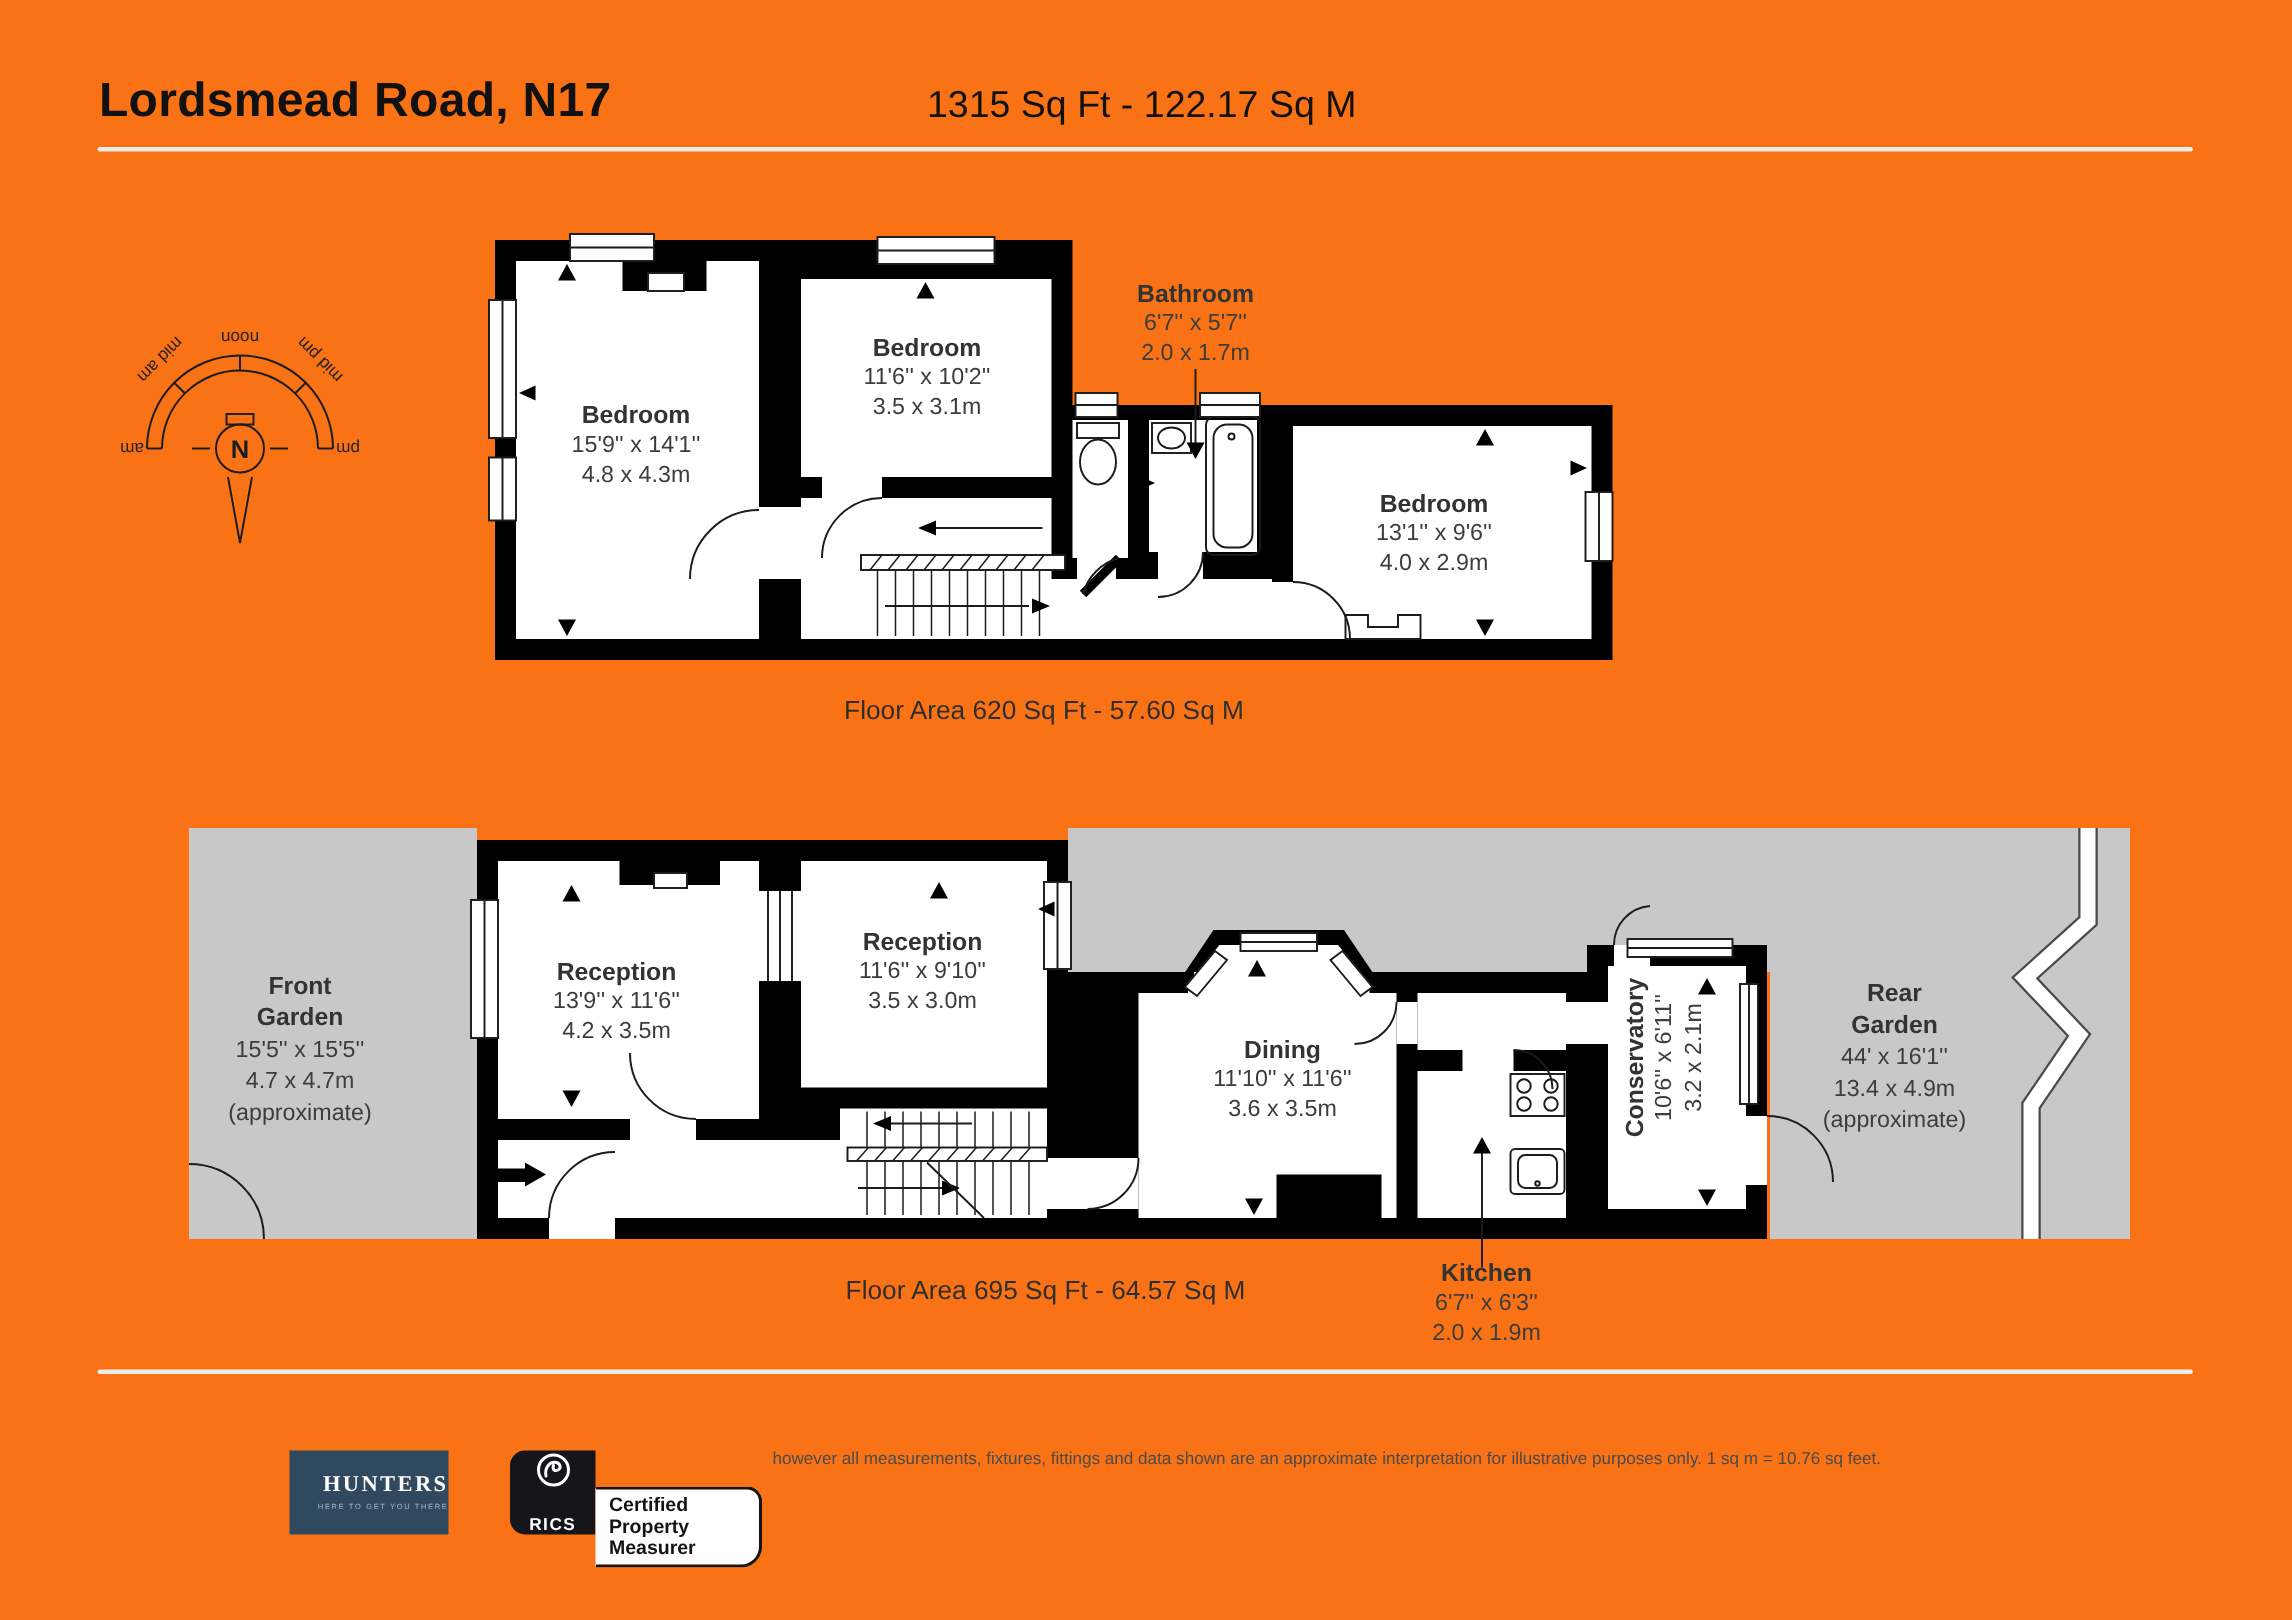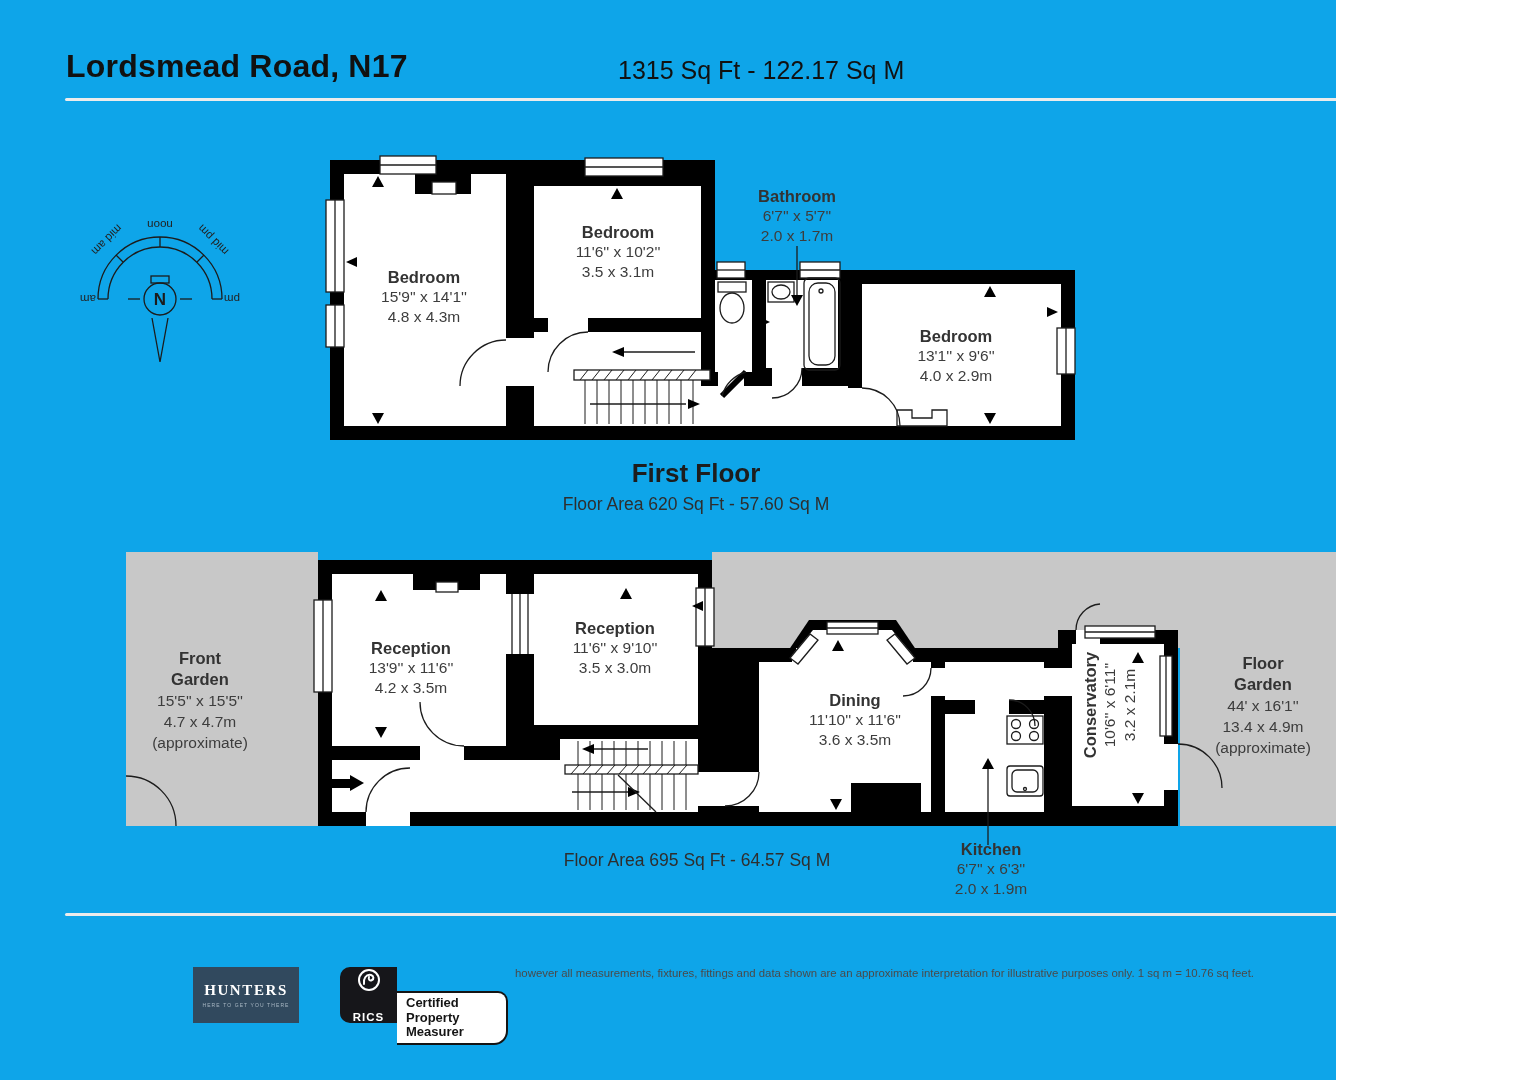--- a/index.html
+++ b/index.html
@@ -1,36 +1,36 @@
 <!DOCTYPE html>
 <html><head>
 <meta charset="utf-8">
 <style>
   html,body{margin:0;padding:0;background:#fff;}
-  #page{position:relative;width:1336px;height:1080px;background:#0ea5e9;overflow:hidden;
+  #page{position:relative;width:1528px;height:1080px;background:#f97316;overflow:hidden;
         font-family:"Liberation Sans",sans-serif;}
   .abs{position:absolute;}
   
   #title{left:66px;top:48px;font-size:32px;font-weight:600;color:#111;letter-spacing:.2px;}
   #gia{left:604px;top:56px;display:flex;align-items:baseline;}
   #gia .lbl{font-size:26px;font-weight:800;color:#0d0d0d;}
   #gia .val{font-size:25px;font-weight:400;color:#111;margin-left:14px;}
   .sep{position:absolute;left:65px;width:1397px;height:3px;background:#ececec;border-radius:2px;}
   
   .room-label{position:absolute;transform:translate(-50%,-50%);text-align:center;white-space:nowrap;line-height:20px;}
   .room-label .nm{font-weight:700;font-size:16.5px;color:#333;}
   .room-label .dm{font-weight:400;font-size:15.5px;color:#3d3d3d;}
   .room-label.garden{line-height:21px;}
   .rot{transform:translate(-50%,-50%) rotate(-90deg);}
   .caption{position:absolute;transform:translateX(-50%);text-align:center;white-space:nowrap;}
   .caption .cap-title{font-size:26px;font-weight:600;color:#1d1d1d;}
   .caption .cap-area{font-size:17.5px;color:#2e2e2e;margin-top:5px;}
   
   #hunters{left:193px;top:967px;width:106px;height:56px;background:#31495e;display:flex;flex-direction:column;
-           align-items:center;justify-content:center;}
+           align-items:flex-end;justify-content:center;}
   #hunters .hname{color:#fff;font-family:"Liberation Serif",serif;font-size:15px;font-weight:700;letter-spacing:1.6px;}
   #hunters .htag{color:#a9b8c4;font-size:5px;letter-spacing:1.1px;margin-top:3px;}
   #rics{left:340px;top:967px;height:56px;display:flex;}
   #rics .tile{width:57px;height:56px;background:#16161a;border-radius:10px 0 0 10px;display:flex;flex-direction:column;
               align-items:center;justify-content:space-between;}
   #rics .tile .rname{color:#fff;font-size:11.5px;font-weight:700;letter-spacing:1px;margin-top:1px;}
   #rics .box{width:100px;height:50px;border:2px solid #141414;border-left:none;border-radius:0 10px 14px 0;
              background:#fff;display:flex;flex-direction:column;justify-content:center;padding-left:9px;margin-top:24px;}
   #rics .box div{font-size:13px;font-weight:700;color:#141414;line-height:14.5px;}
   #disclaimer{left:515px;top:966px;width:950px;color:#4a4a4a;font-size:11.4px;line-height:15px;}
@@ -322,21 +322,20 @@
     <div class="dm">6'7'' x 5'7''</div>
     <div class="dm">2.0 x 1.7m</div>
   </div>
   <div class="room-label" style="left:956px;top:356px">
     <div class="nm">Bedroom</div>
     <div class="dm">13'1'' x 9'6''</div>
     <div class="dm">4.0 x 2.9m</div>
   </div>
 
   <div class="caption" style="left:696px;top:458px">
-    <div class="cap-title">First Floor</div>
     <div class="cap-area">Floor Area 620 Sq Ft - 57.60 Sq M</div>
   </div>
 
   <div class="room-label garden" style="left:200px;top:700px">
     <div class="nm">Front</div>
     <div class="nm">Garden</div>
     <div class="dm">15'5'' x 15'5''</div>
     <div class="dm">4.7 x 4.7m</div>
     <div class="dm">(approximate)</div>
   </div>
@@ -359,21 +358,21 @@
     <div class="nm">Conservatory</div>
     <div class="dm">10'6'' x 6'11''</div>
     <div class="dm">3.2 x 2.1m</div>
   </div>
   <div class="room-label" style="left:991px;top:869px">
     <div class="nm">Kitchen</div>
     <div class="dm">6'7'' x 6'3''</div>
     <div class="dm">2.0 x 1.9m</div>
   </div>
   <div class="room-label garden" style="left:1263px;top:705px">
-    <div class="nm">Floor</div>
+    <div class="nm">Rear</div>
     <div class="nm">Garden</div>
     <div class="dm">44' x 16'1''</div>
     <div class="dm">13.4 x 4.9m</div>
     <div class="dm">(approximate)</div>
   </div>
 
   <div class="caption" style="left:697px;top:845px">
     <div class="cap-area">Floor Area 695 Sq Ft - 64.57 Sq M</div>
   </div>
 

